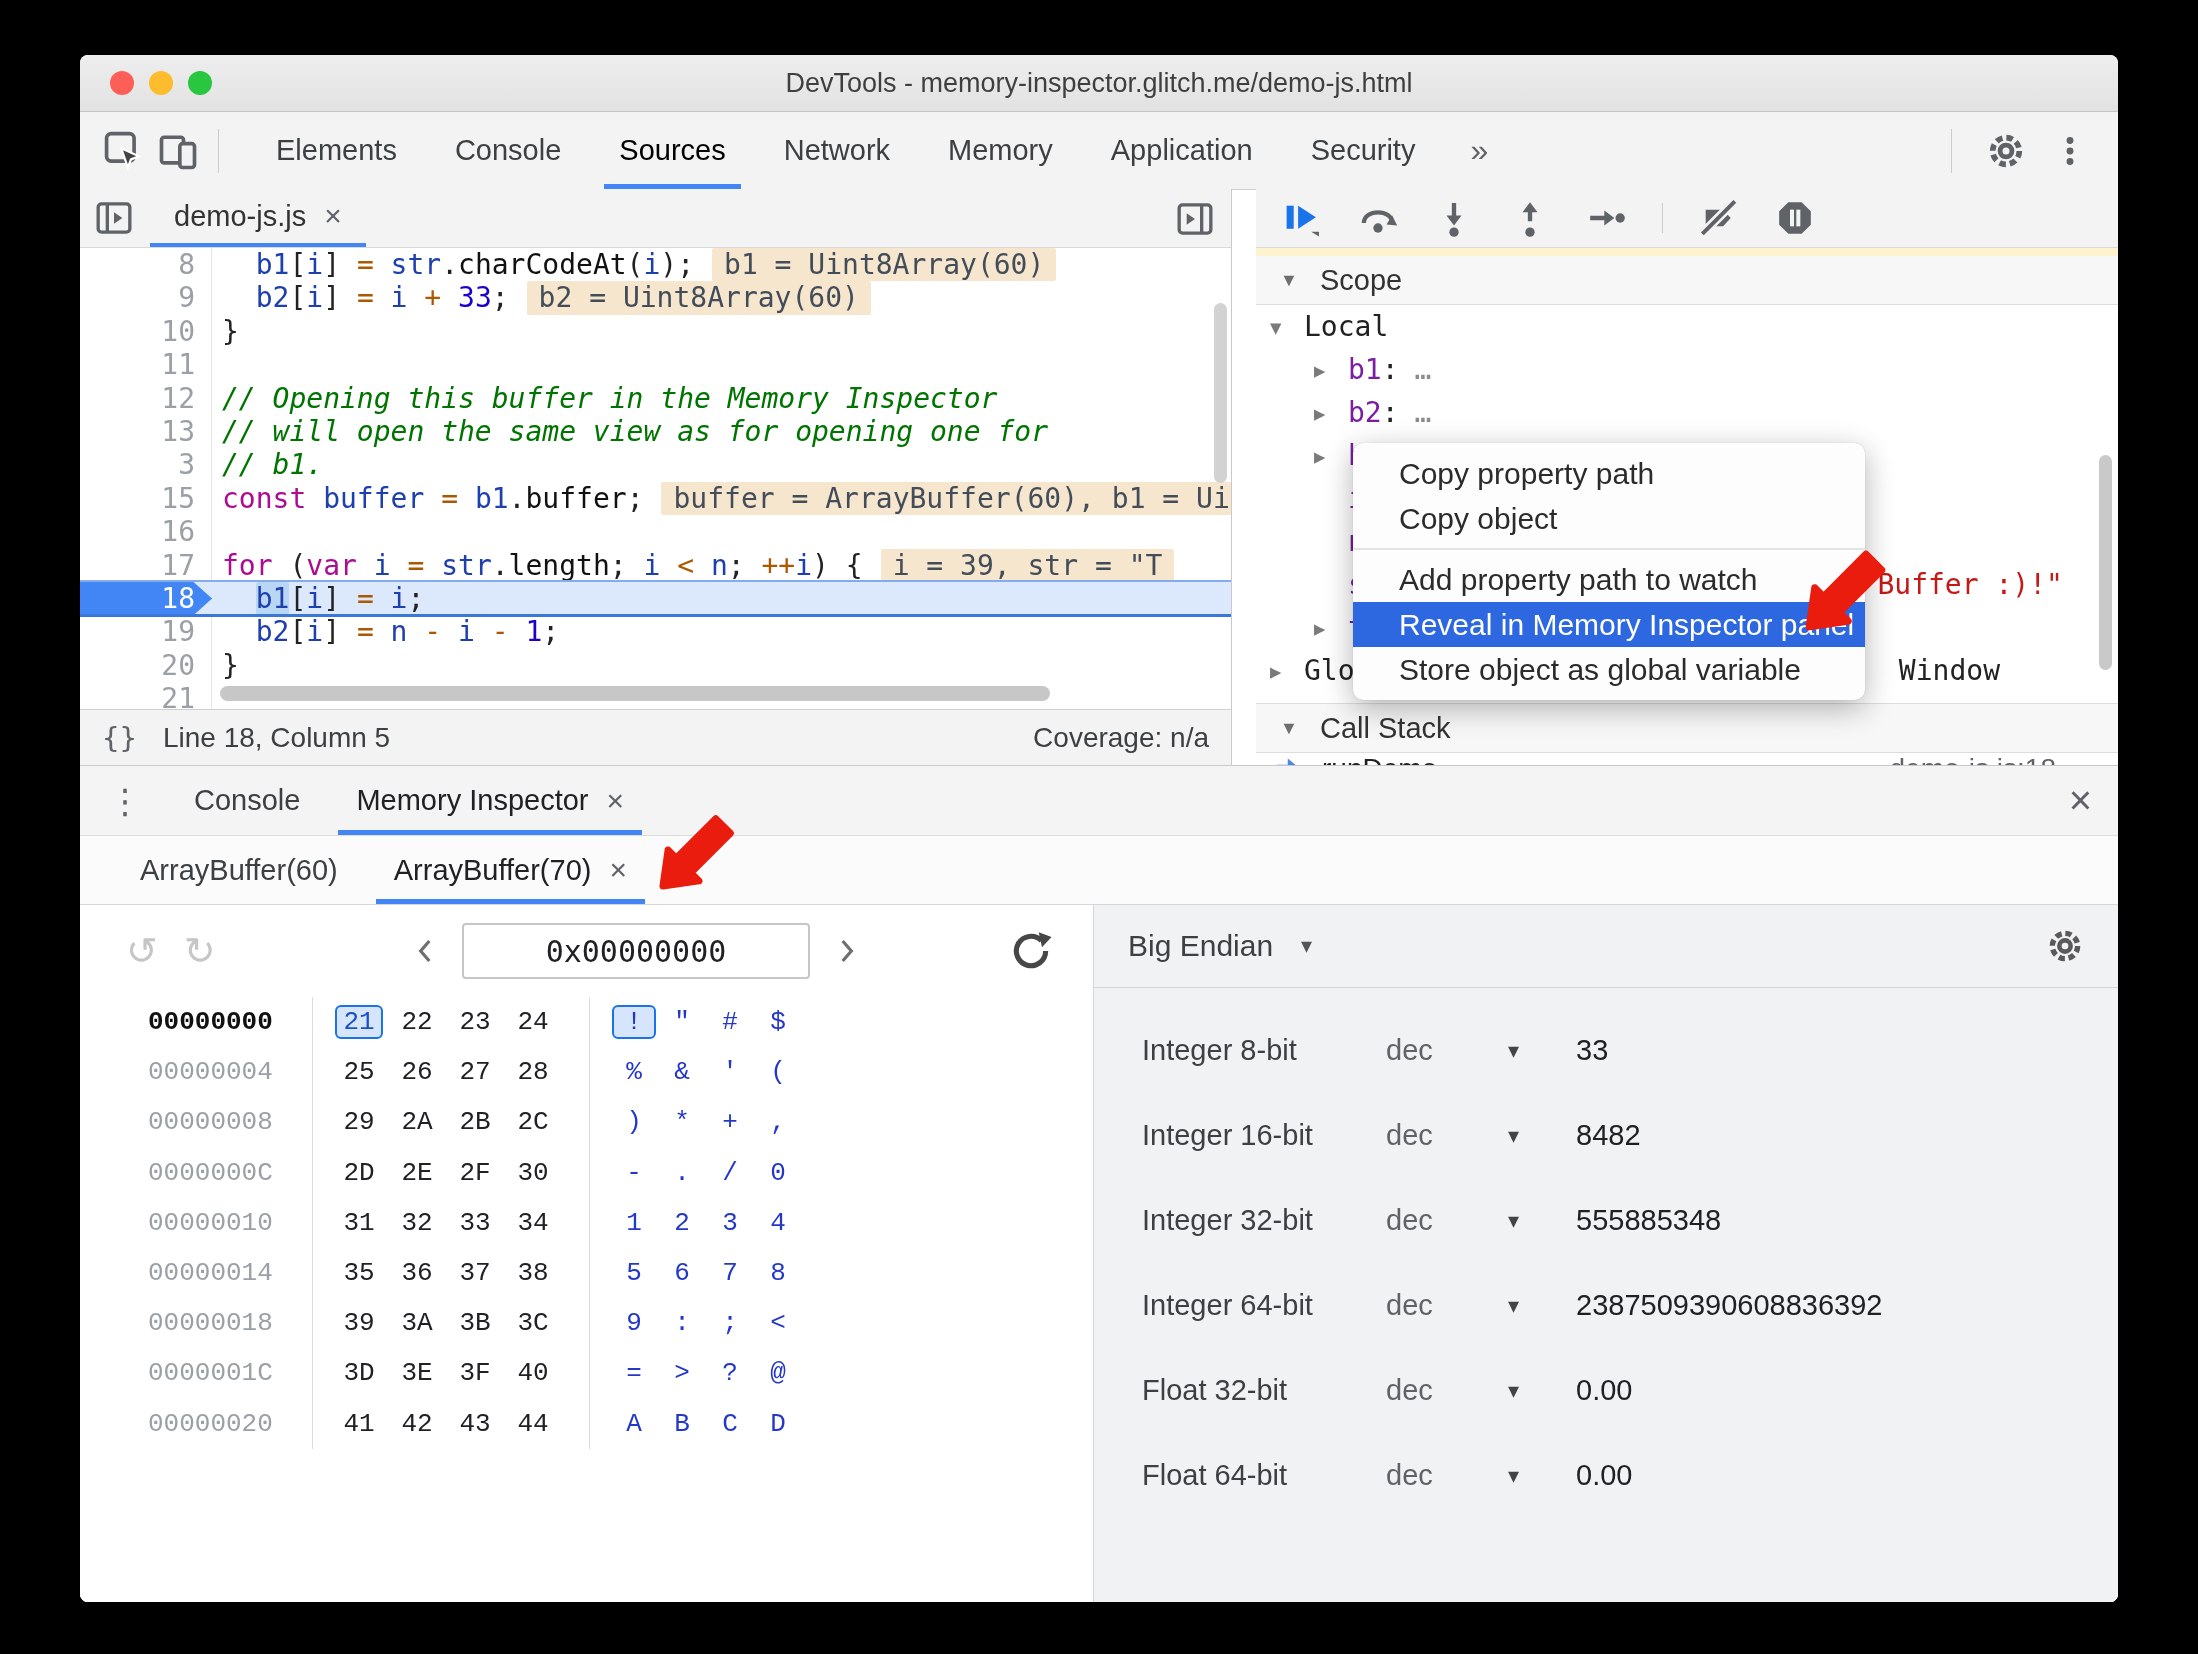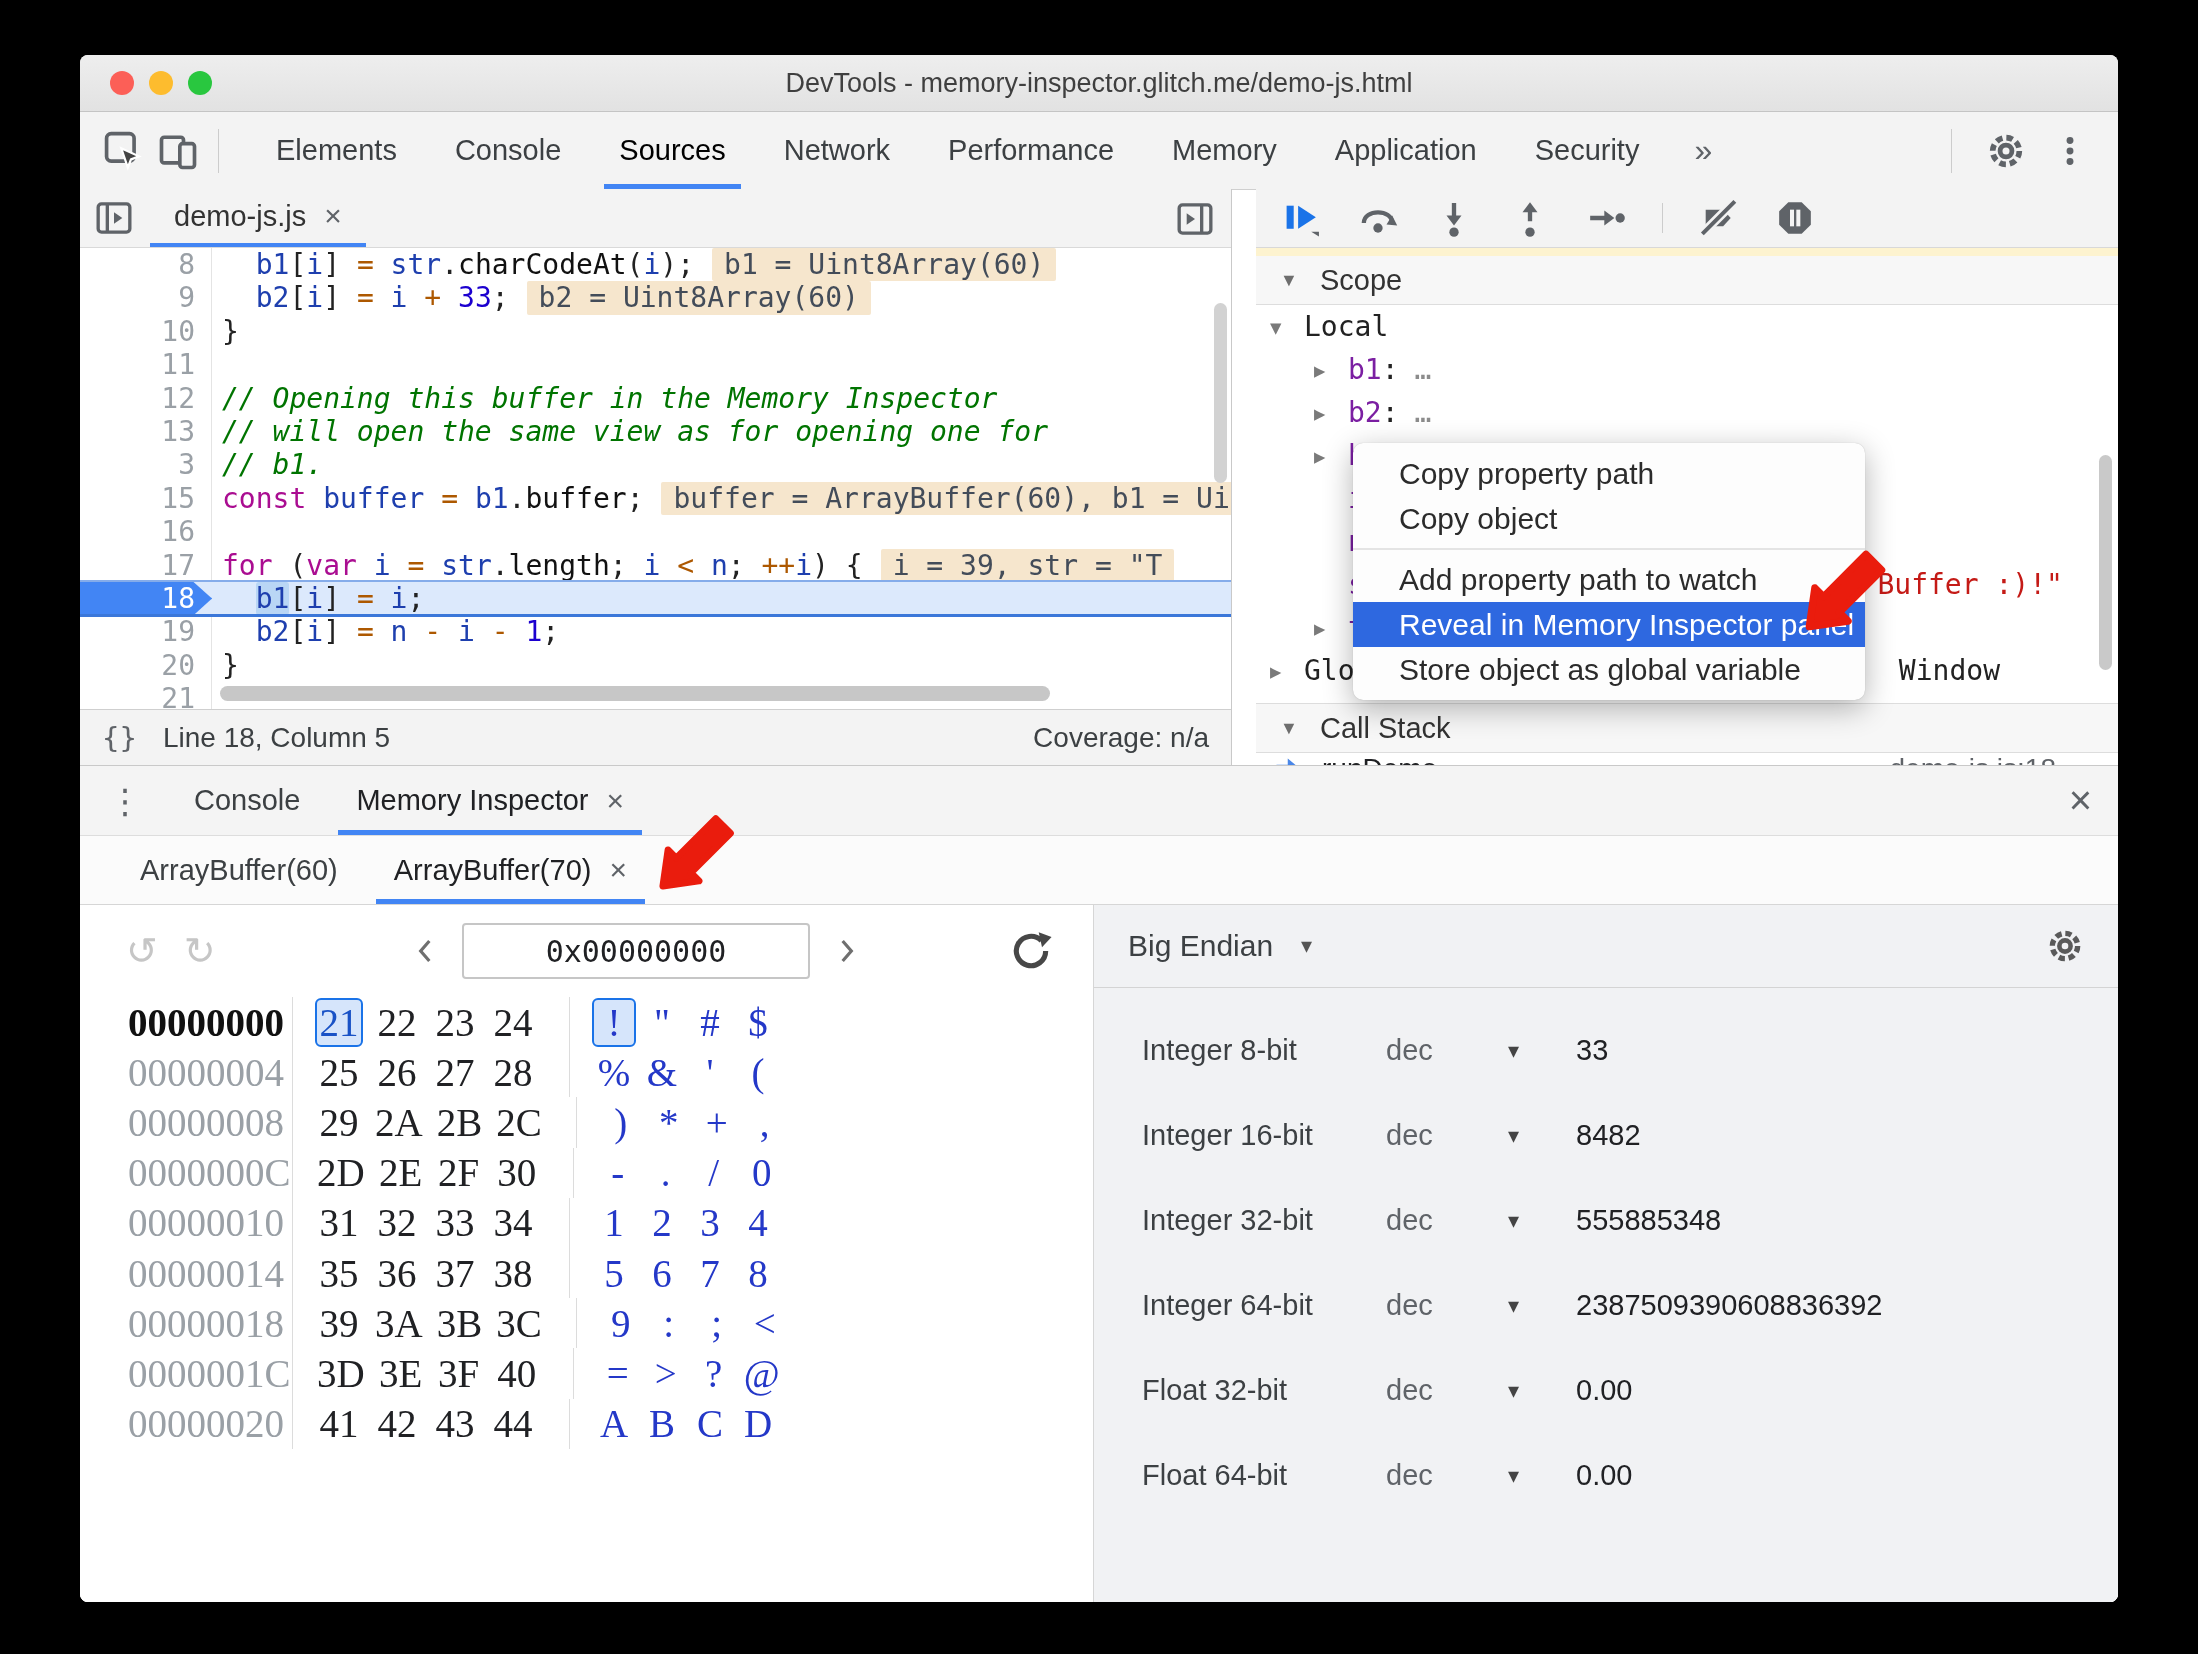--- a/index.html
+++ b/index.html
@@ -94,21 +94,21 @@
   .drow2{height:68px;background:#fbfbfb;border-bottom:1px solid #d6d6d6;display:flex;align-items:stretch;
          padding-left:32px;flex:none;}
   .dcontent{flex:1;display:flex;position:relative;background:#fff;overflow:hidden;}
   .hexpane{width:1013px;flex:none;position:relative;}
   .navbar{height:92px;display:flex;align-items:center;position:relative;}
   .histbtns{display:flex;gap:26px;margin-left:46px;font-size:38px;color:#c6c6c6;}
   .addr-nav{position:absolute;left:330px;display:flex;align-items:center;gap:20px;}
   .addr-input{width:340px;height:50px;border:2px solid #c6c6c6;border-radius:4px;text-align:center;
               font-family:"DejaVu Sans Mono",monospace;font-size:30px;color:#202124;background:#fff;}
   .refresh{position:absolute;right:40px;top:24px;}
-  .hex-row{height:50.2px;display:flex;align-items:stretch;font-family:Liberation Serif, serif;font-size:39px;}
+  .hex-row{height:50.2px;display:flex;align-items:stretch;font-family:Liberation Mono, monospace;font-size:26px;padding-left:20px;}
   .haddr{width:152px;margin-left:48px;color:#9aa0a6;display:flex;align-items:center;flex:none;}
   .haddr.cur{color:#111;font-weight:bold;}
   .hbytes{display:flex;gap:10px;padding:0 22px;margin-left:12px;border-left:1px solid #dcdcdc;align-items:center;}
   .byte{min-width:48px;text-align:center;color:#202124;border:2px solid transparent;border-radius:6px;box-sizing:border-box;}
   .hascii{display:flex;gap:4px;padding-left:22px;border-left:1px solid #dcdcdc;align-items:center;margin-left:10px;}
   .ach{min-width:44px;text-align:center;color:#2438c8;border:2px solid transparent;border-radius:6px;box-sizing:border-box;}
   .byte.sel,.ach.sel{border-color:#1a73e8;background:#d6e5fb;}
   .byte.sel{color:#1952c6;}
   
   .interp{flex:1;border-left:1px solid #d6d6d6;background:#f1f2f4;display:flex;flex-direction:column;}
@@ -155,21 +155,20 @@
             <rect x="13" y="8" width="8" height="13" rx="1.5" fill="#f3f3f3" stroke="#5f6368" stroke-width="2"></rect>
           </svg>
       </span>
       <span class="tb-sep" style="height:44px;"></span>
     </div>
     <div class="tabs" id="main-tabs">
         <div class="tab">Elements</div>
         <div class="tab">Console</div>
         <div class="tab sel">Sources</div>
         <div class="tab">Network</div>
-        <div class="tab">Performance</div>
         <div class="tab">Memory</div>
         <div class="tab">Application</div>
         <div class="tab">Security</div>
       </div>
     <div class="tab-more">»</div>
     <div class="tb-right">
       <span class="tb-sep" style="height:44px;display:inline-block;"></span>
       <span class="iconbtn">
         <svg width="40" height="40" viewBox="0 0 24 24">
             <circle cx="12" cy="12" r="8" fill="none" stroke="#5f6368" stroke-width="3.4" stroke-dasharray="3.9 2.38"></circle>

